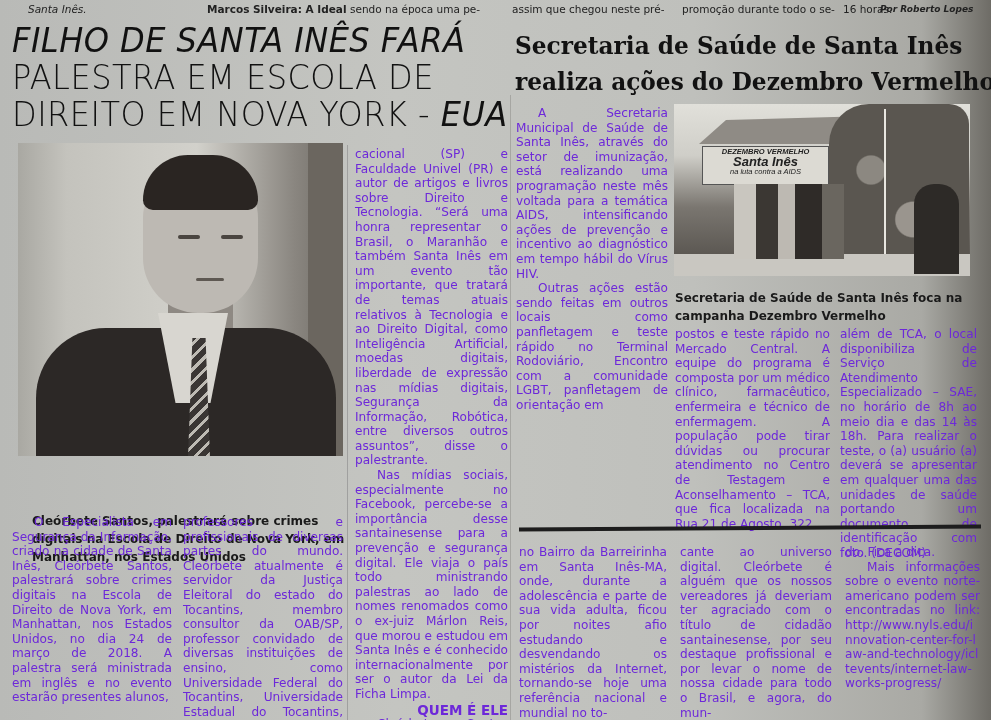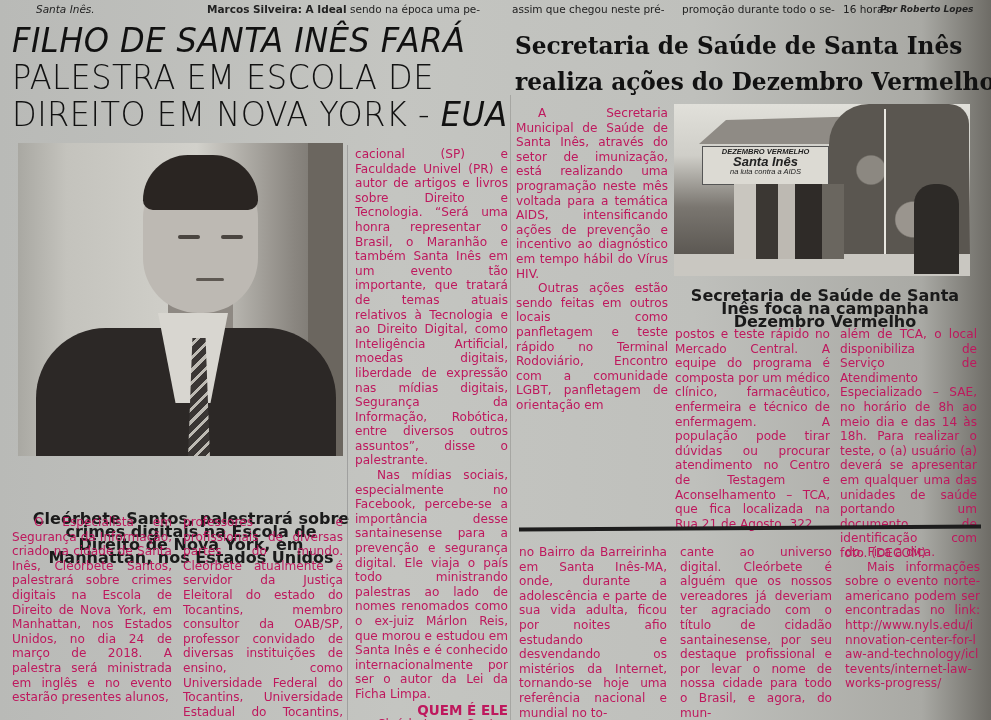--- a/index.html
+++ b/index.html
@@ -41,25 +41,25 @@
   .photo-person .jacket { position:absolute; left: 18px; top: 185px; width: 300px; height: 140px; background:#2c2826; border-radius: 70px 70px 0 0; }
   .photo-person .shirt { position:absolute; left: 140px; top: 170px; width: 70px; height: 90px; background:#d8d6d0; clip-path: polygon(0 0, 100% 0, 75% 100%, 25% 100%); }
   .photo-person .tie { position:absolute; left: 170px; top: 195px; width: 22px; height: 120px; background: repeating-linear-gradient(135deg,#3a3634 0 6px,#bdbab3 6px 9px); clip-path: polygon(20% 0, 80% 0, 100% 100%, 0 100%); }
   .photo-person .neck { position:absolute; left: 150px; top: 140px; width: 65px; height: 45px; background:#8e8983; }
   .photo-person .face { position:absolute; left: 125px; top: 25px; width: 115px; height: 145px; background:#bdb9b3; border-radius: 50px 50px 55px 55px; }
   .photo-person .hair { position:absolute; left: 125px; top: 12px; width: 115px; height: 55px; background:#2a2522; border-radius: 55px 55px 12px 12px; }
   .photo-person .eye1, .photo-person .eye2 { position:absolute; top: 92px; width: 22px; height: 4px; background:#4a4540; border-radius: 2px; }
   .photo-person .eye1 { left: 160px; } .photo-person .eye2 { left: 203px; }
   .photo-person .mouth { position:absolute; left: 178px; top: 135px; width: 28px; height: 3px; background:#5e5852; border-radius: 2px;}
 
-  .caption { font-weight: bold; font-size: 16px; line-height: 13px; text-align: center; color: #1a1a1a; }
+  .caption { font-weight: bold; font-size: 12px; line-height: 18px; text-align: left; color: #1a1a1a; }
   .cap1 { left: 32px; top: 470px; width: 318px; margin-top: 42px; }
   .cap2 { left: 675px; top: 289px; width: 300px; }
 
-  .col { font-size: 12.1px; line-height: 14.6px; text-align: justify; color: #be185d; hyphens: manual; }
+  .col { font-size: 12.1px; line-height: 14.6px; text-align: justify; color: #6d28d9; hyphens: manual; }
   .col p { margin: 0; }
   .col .ind { text-indent: 22px; }
   .col .sub { font-weight: bold; font-size: 13.5px; text-align: right; margin: 1px 0 0; }
 
   .c1 { left: 12px; top: 515px; width: 160px; }
   .c2 { left: 183px; top: 515px; width: 160px; }
   .c3 { left: 355px; top: 147px; width: 153px; }
   .c4 { left: 516px; top: 106px; width: 152px; }
   .c5 { left: 675px; top: 327px; width: 155px; }
   .c6 { left: 840px; top: 327px; width: 137px; }
@@ -84,21 +84,21 @@
   .photo-event .banner .big { font-size: 13px; font-weight: bold; }
   .photo-event .people { position:absolute; left: 60px; top: 80px; width: 110px; height: 75px; background: linear-gradient(90deg,#c9c6bf 0 20%, #3b3733 20% 40%, #bdb9b2 40% 55%, #2f2b28 55% 80%, #6a665f 80%); }
   .photo-event .pole { position:absolute; left: 210px; top: 5px; width: 2px; height: 165px; background:#e8e6e0; }
   .photo-event .ground { position:absolute; left: 0; top: 150px; width: 296px; height: 22px; background:#c9c7c1; }
   .photo-event .figure { position:absolute; left: 240px; top: 80px; width: 45px; height: 90px; background:#2d2a27; border-radius: 20px 20px 0 0; }
 </style>
 </head>
 <body>
 
 <div class="abs topstrip">
-  <span class="it" style="left:36px">Santa Inês.</span>
+  <span class="it" style="left:28px">Santa Inês.</span>
   <span class="b" style="left:207px">Marcos Silveira: A Ideal</span>
   <span style="left:350px">sendo na época uma pe-</span>
   <span style="left:512px">assim que chegou neste pré-</span>
   <span style="left:682px">promoção durante todo o se-</span>
   <span style="left:843px">16 horas.</span>
   <span class="it b" style="left:880px;font-size:9px">Por Roberto Lopes</span>
 </div>
 
 <h1 class="abs h1" style="margin:0">
   <span class="line it">FILHO DE SANTA INÊS FARÁ</span>

